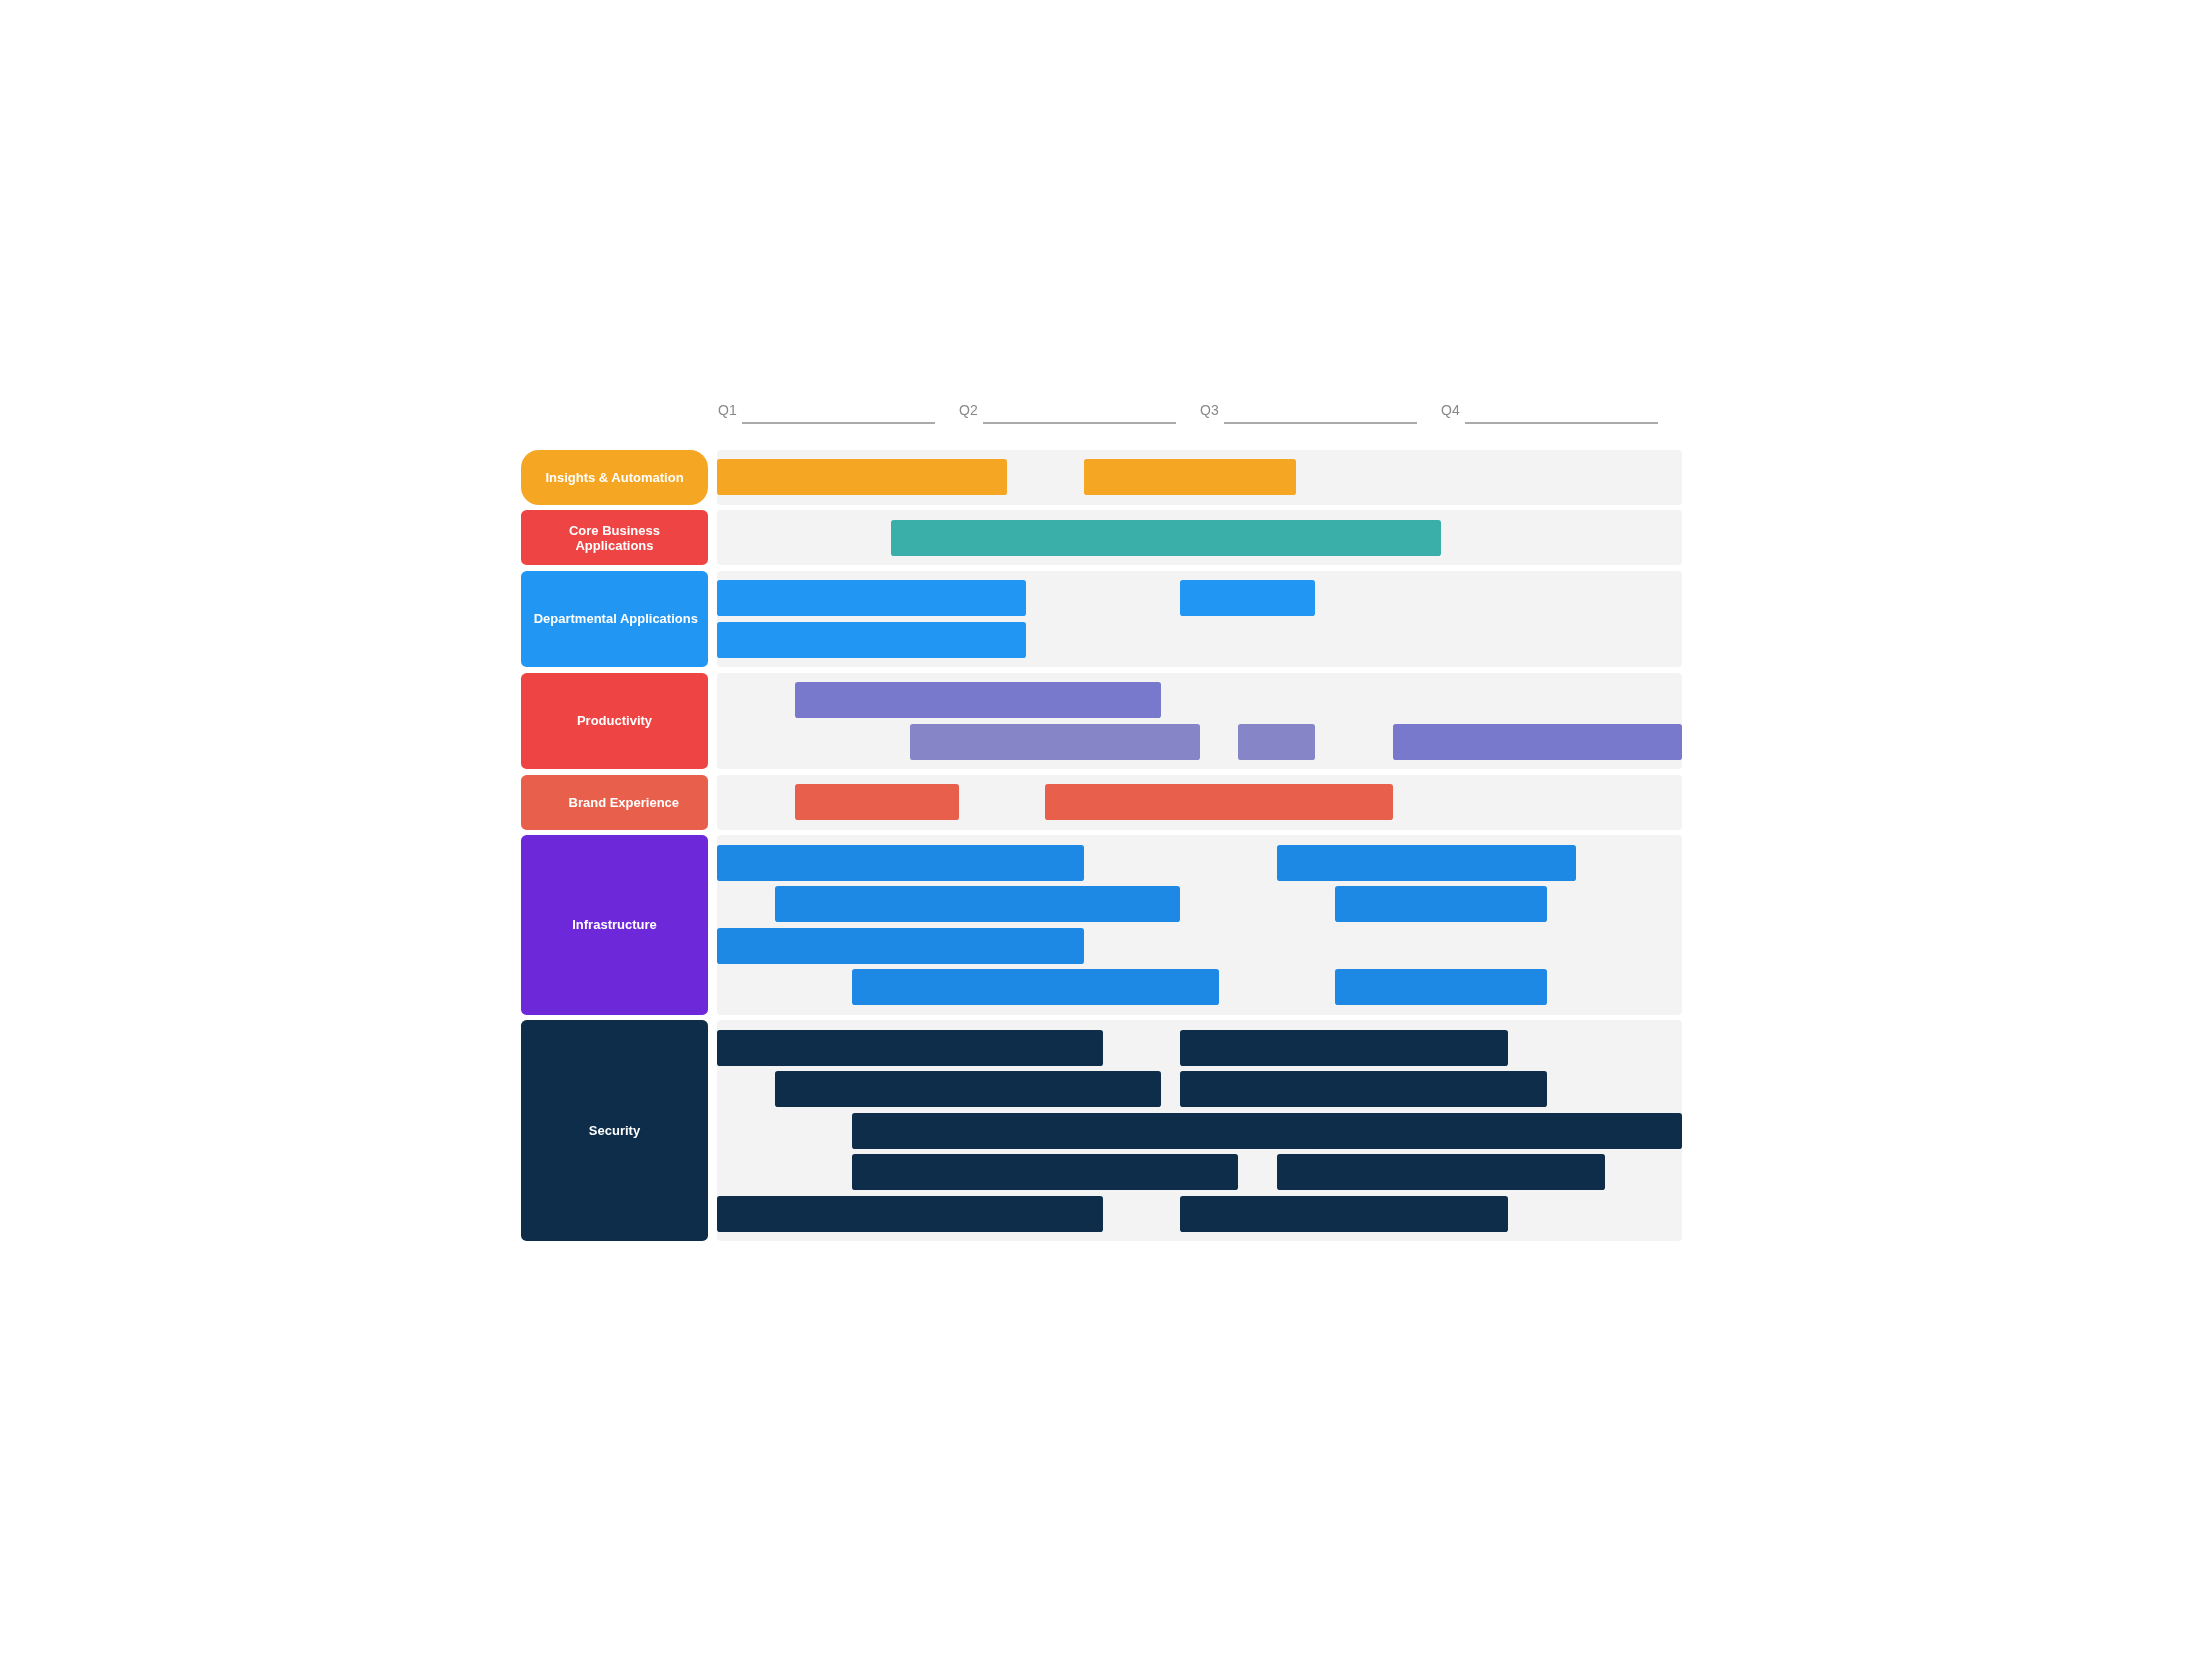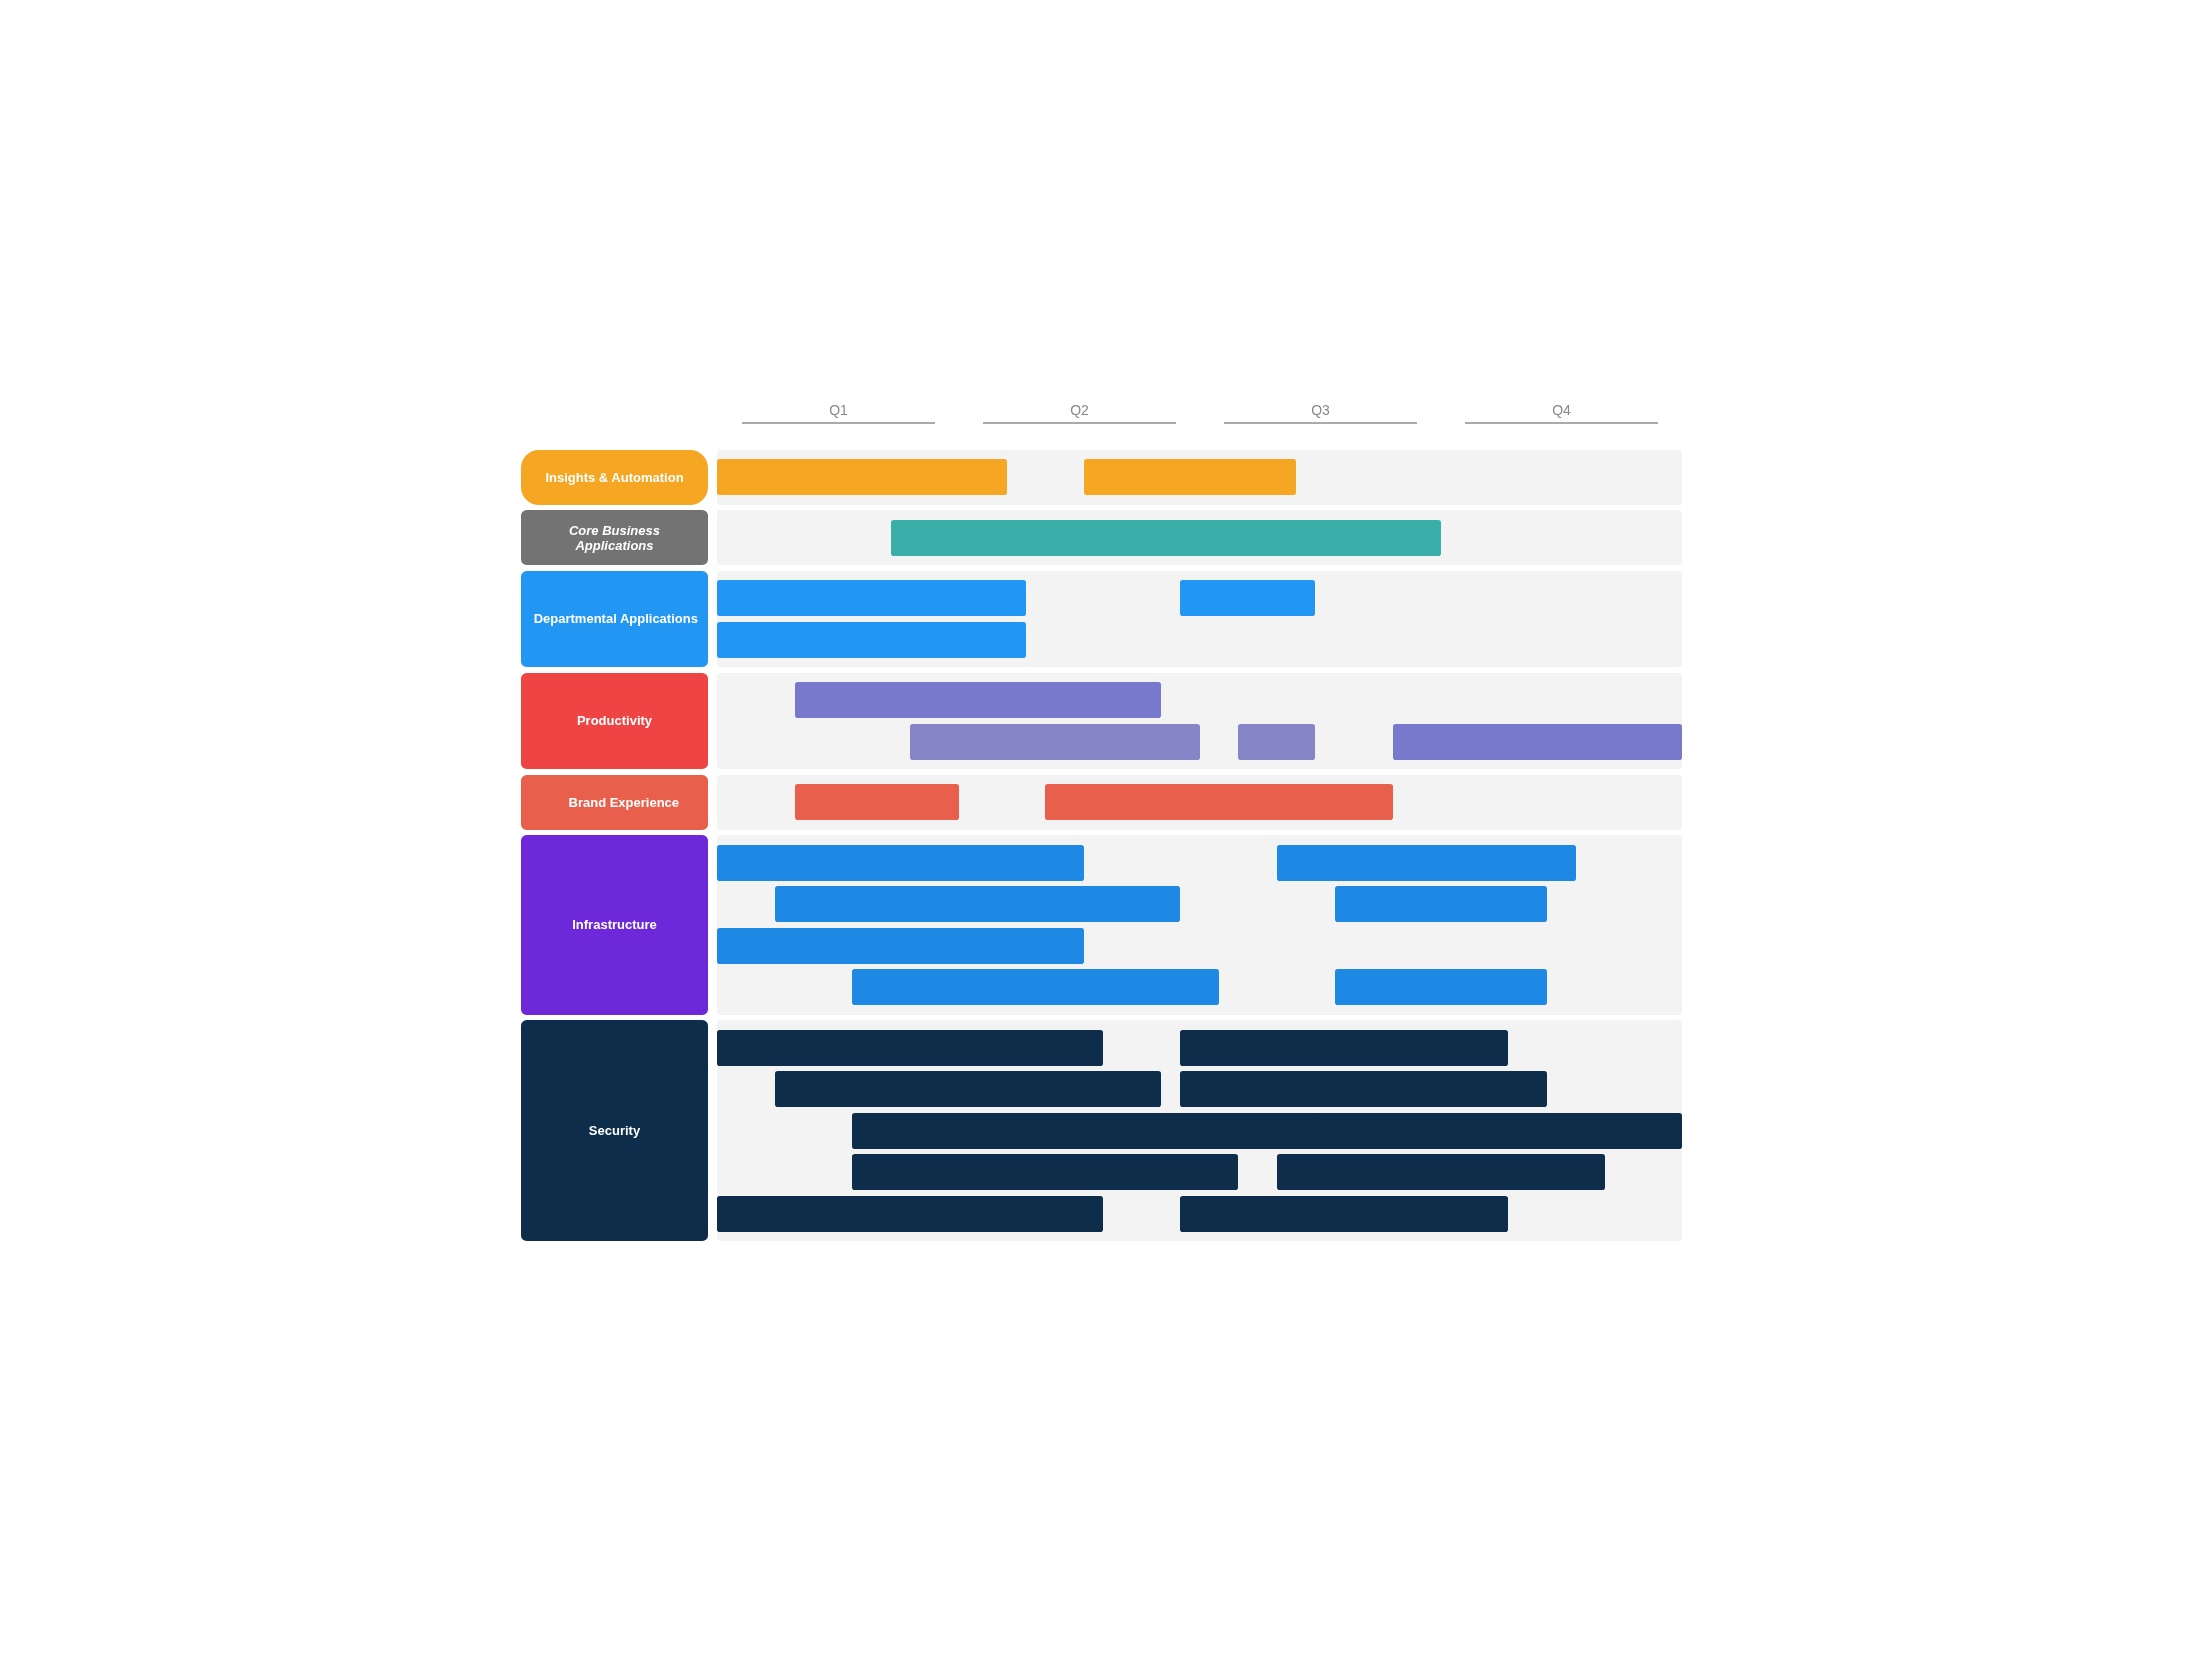--- a/index.html
+++ b/index.html
@@ -17,21 +17,20 @@
       background: #fff;
       padding: 28px 19px 37px 19px;
     }
     .header-row {
       display: flex;
       margin-left: 197px;
       margin-bottom: 19px;
     }
     .quarter-label {
       flex: 1;
-      text-align: center;
       font-size: 14px;
       color: #888;
       font-weight: 400;
       padding-bottom: 7.5px;
       position: relative;
     }
     .quarter-label::after {
       content: '';
       display: block;
       height: 1.9px;
@@ -73,21 +72,21 @@
       position: relative;
       width: 100%;
     }
     .bar {
       position: absolute;
       height: 100%;
       border-radius: 2.8px;
     }
     
     .label-gold { background: #F5A623; border-radius: 18px; }
-    .label-teal { background: #737373; font-style: italic; }
+    .label-teal { background: #ef4444; }
     .label-blue { background: #2196F3; padding-left: 12px; }
     .label-purple { background: #ef4444; font-weight: 700; }
     .label-red { background: #E8604C; padding-left: 28px; }
     .label-skyblue { background: #6d28d9; }
     .label-dark { background: #0D2D4A; }
 
     .bar-gold { background: #F5A623; }
     .bar-teal { background: #3AAFA9; }
     .bar-blue { background: #2196F3; }
     .bar-purple-light { background: #7878CC; }

